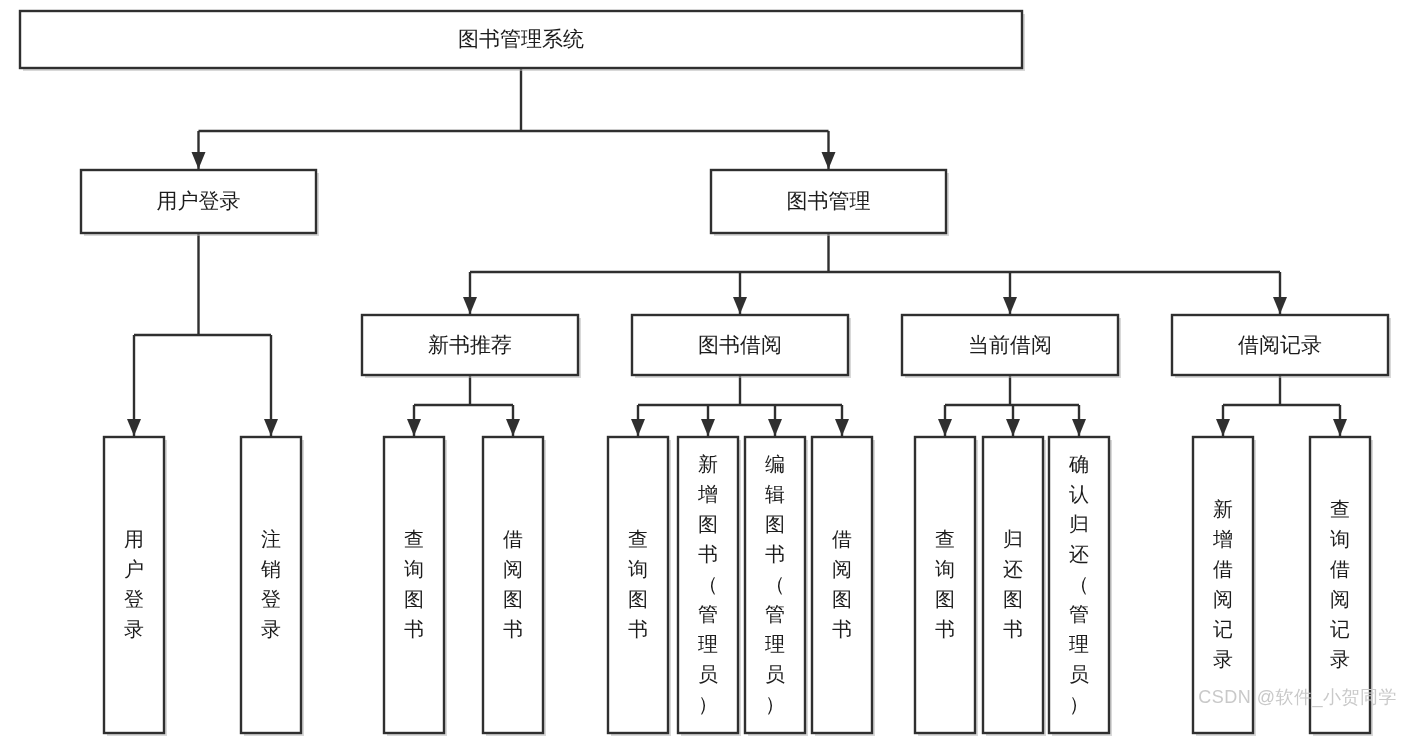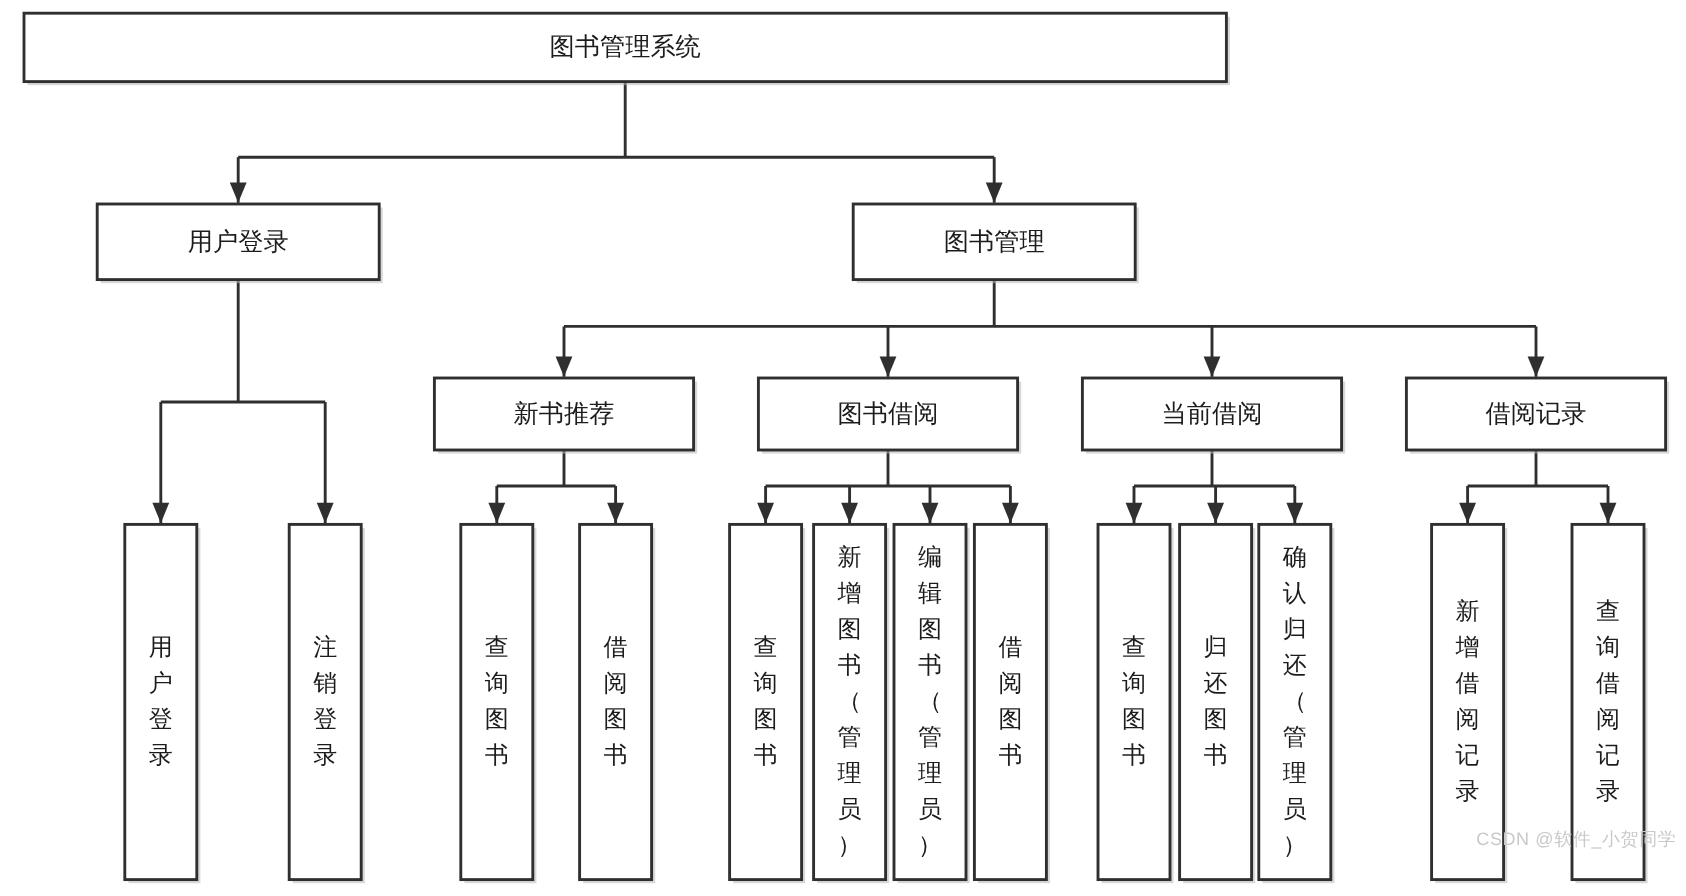--- a/index.html
+++ b/index.html
@@ -55,21 +55,21 @@
     font-family: "Liberation Sans", "DejaVu Sans", sans-serif;
     fill: #1c1c1c;
     font-size: 20px;
     text-anchor: middle;
   }
   .watermark {
     position: absolute;
     right: 8px;
     bottom: 4px;
     font-family: "Liberation Sans", "DejaVu Sans", sans-serif;
-    font-size: 15px;
+    font-size: 18px;
     color: #c9c9c9;
     letter-spacing: 0.5px;
     white-space: nowrap;
   }
 </style>
 </head>
 <body>
 
 <div id="diagram-root">
   <svg class="flow" viewBox="0 0 1405 747" xmlns="http://www.w3.org/2000/svg">

